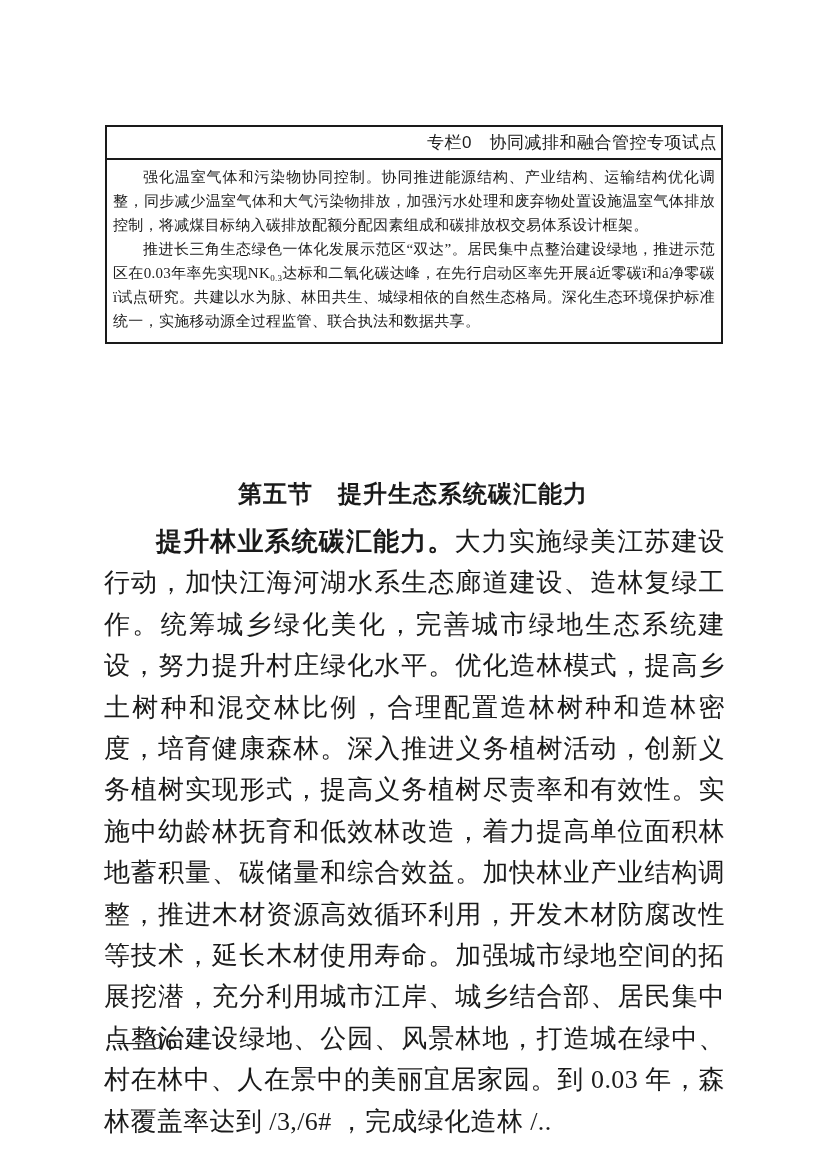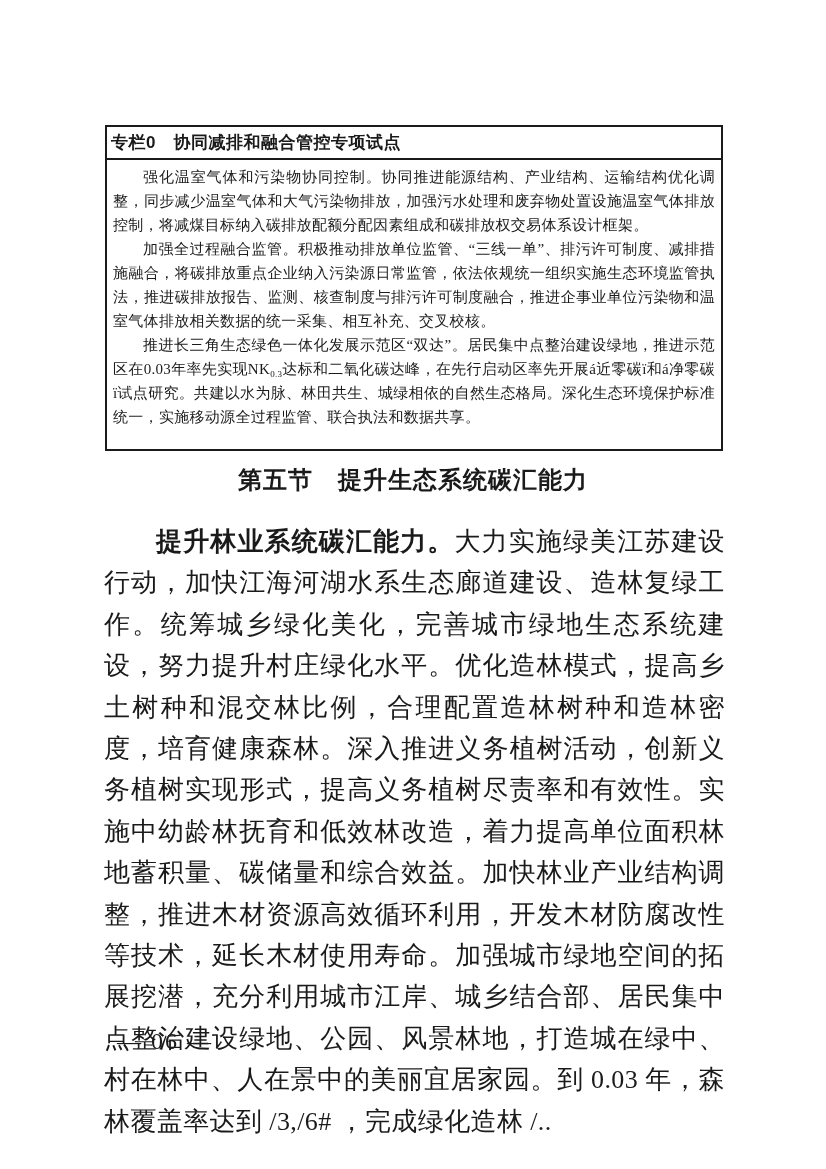--- a/index.html
+++ b/index.html
@@ -18,50 +18,50 @@
   
   .column-box {
     position: absolute;
     left: 105px;
     top: 125px;
     width: 618px;
     border: 2px solid #1a1a1a;
     background: #ffffff;
   }
   .box-title {
-    text-align: left;
+    text-align: right;
     font-family: "Liberation Sans", "DejaVu Sans", sans-serif;
-    font-weight: bold;
+    font-weight: normal;
     font-size: 17px;
     line-height: 20px;
     padding: 6px 4px 5px 4px;
     border-bottom: 2px solid #1a1a1a;
     letter-spacing: 0.5px;
   }
   .box-body {
-    padding: 5px 6px 20px 6px;
+    padding: 5px 6px 9px 6px;
   }
   .box-para {
     font-size: 15px;
     line-height: 24px;
     text-align: justify;
     text-indent: 2em;
     letter-spacing: 0.3px;
   }
   .box-para sub {
     font-size: 9px;
     line-height: 0;
     vertical-align: -3px;
   }
 
   
   .section-heading {
     position: absolute;
     left: 0;
-    top: 462px;
+    top: 476px;
     width: 100%;
     text-align: center;
     font-family: "Liberation Sans", "DejaVu Sans", sans-serif;
     font-weight: bold;
     font-size: 24px;
     line-height: 36px;
     letter-spacing: 1px;
   }
 
   
@@ -93,21 +93,20 @@
 </style>
 </head>
 <body>
 
 <div class="page">
 
   <div class="column-box">
     <div class="box-title">专栏0　协同减排和融合管控专项试点</div>
     <div class="box-body">
       <p class="box-para">强化温室气体和污染物协同控制。协同推进能源结构、产业结构、运输结构优化调整，同步减少温室气体和大气污染物排放，加强污水处理和废弃物处置设施温室气体排放控制，将减煤目标纳入碳排放配额分配因素组成和碳排放权交易体系设计框架。</p>
-      <p class="box-para">加强全过程融合监管。积极推动排放单位监管、“三线一单”、排污许可制度、减排措施融合，将碳排放重点企业纳入污染源日常监管，依法依规统一组织实施生态环境监管执法，推进碳排放报告、监测、核查制度与排污许可制度融合，推进企事业单位污染物和温室气体排放相关数据的统一采集、相互补充、交叉校核。</p>
       <p class="box-para"><span>推进长三角生态绿色一体化发展示范区“双达”。居民集中点整治建设绿地，推进示范区在0.03年率先实现NK</span><sub>0.3</sub><span>达标和二氧化碳达峰，在先行启动区率先开展á近零碳ï和á净零碳ï试点研究。共建以水为脉、林田共生、城绿相依的自然生态格局。深化生态环境保护标准统一，实施移动源全过程监管、联合执法和数据共享。</span></p>
     </div>
   </div>
 
   <h2 class="section-heading">第五节　提升生态系统碳汇能力</h2>
 
   <p class="body-text"><b class="lead">提升林业系统碳汇能力。</b><span>大力实施绿美江苏建设行动，加快江海河湖水系生态廊道建设、造林复绿工作。统筹城乡绿化美化，完善城市绿地生态系统建设，努力提升村庄绿化水平。优化造林模式，提高乡土树种和混交林比例，合理配置造林树种和造林密度，培育健康森林。深入推进义务植树活动，创新义务植树实现形式，提高义务植树尽责率和有效性。实施中幼龄林抚育和低效林改造，着力提高单位面积林地蓄积量、碳储量和综合效益。加快林业产业结构调整，推进木材资源高效循环利用，开发木材防腐改性等技术，延长木材使用寿命。加强城市绿地空间的拓展挖潜，充分利用城市江岸、城乡结合部、居民集中点整治建设绿地、公园、风景林地，打造城在绿中、村在林中、人在景中的美丽宜居家园。到 0.03 年，森林覆盖率达到 /3,/6# ，完成绿化造林 /..</span></p>
 
   <div class="page-number">— 06 —</div>
 

